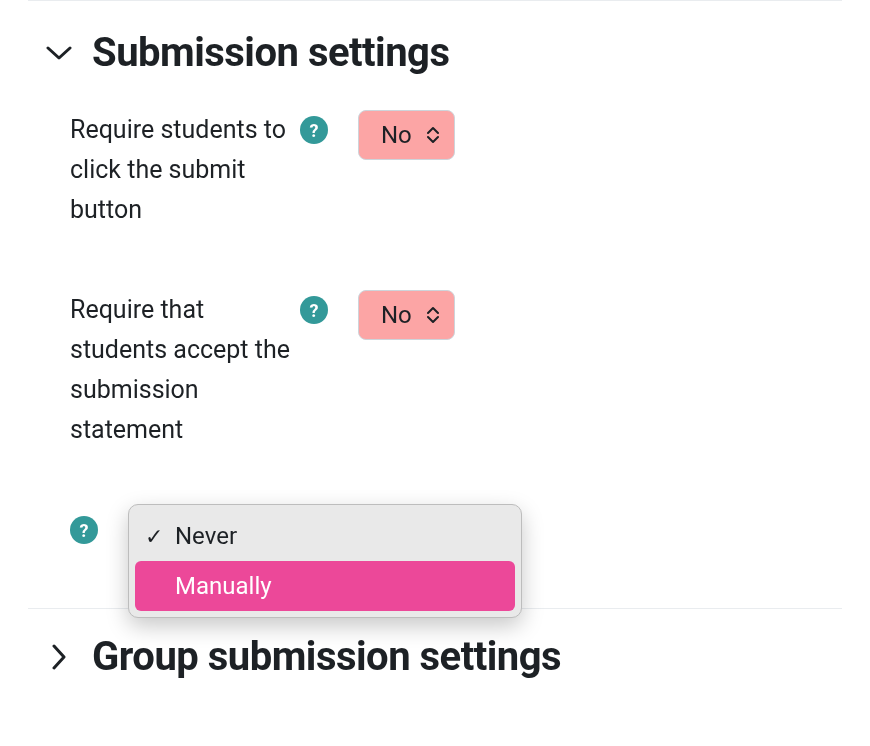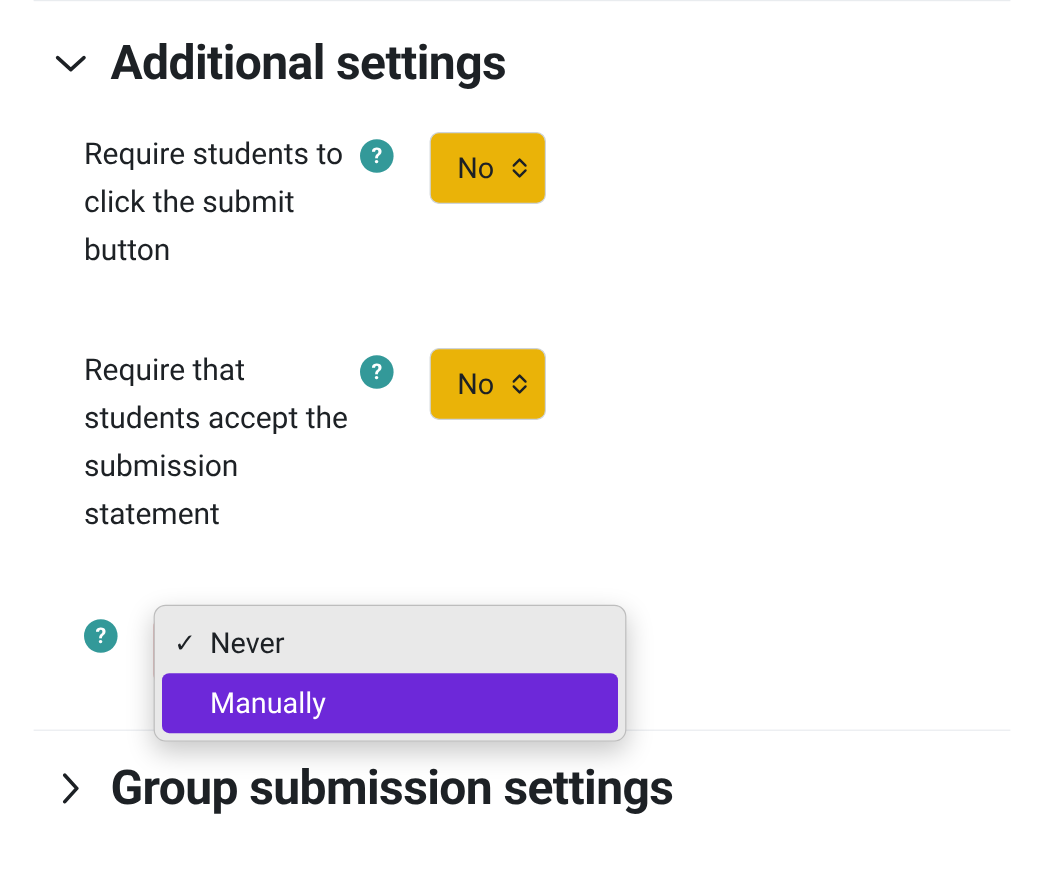--- a/index.html
+++ b/index.html
@@ -70,23 +70,23 @@
       cursor: pointer;
       margin-top: 6px;
       flex-shrink: 0;
     }
     .field-control {
       margin-left: 30px;
       position: relative;
     }
     .select {
       border: 1px solid #ced4da;
-      background: #eab308;
+      background: #fca5a5;
       border-radius: 8px;
-      height: 60px;
+      height: 50px;
       padding: 0 14px 0 22px;
       display: inline-flex;
       align-items: center;
       gap: 14px;
       font-size: 24px;
       cursor: pointer;
       color: #1d2125;
     }
     .select.open {
       border: 2px solid #d06a6a;
@@ -125,39 +125,39 @@
       color: #1d2125;
     }
     .dropdown-item .check {
       width: 30px;
       display: flex;
       align-items: center;
       justify-content: flex-start;
       font-size: 22px;
     }
     .dropdown-item.highlight {
-      background: #6d28d9;
+      background: #ec4899;
       color: #fff;
     }
   </style>
 </head>
 <body>
 
 <div class="page">
   <div class="divider"></div>
 
   <div class="section">
 
     <div class="section-header">
       <span class="toggle-icon">
         <svg width="26" height="16" viewBox="0 0 26 16" fill="none">
           <path d="M2 3 L13 13 L24 3" stroke="#1d2125" stroke-width="3" fill="none" stroke-linecap="round" stroke-linejoin="round"></path>
         </svg>
       </span>
-      <h2 class="section-title">Additional settings</h2>
+      <h2 class="section-title">Submission settings</h2>
     </div>
 
     <div class="field-row">
       <div class="field-label">Require students to click the submit button</div>
       <div class="help-icon">?</div>
       <div class="field-control">
         <div class="select">
           <span>No</span>
           <span class="sort-icon">
             <svg width="12" height="18" viewBox="0 0 12 18">

